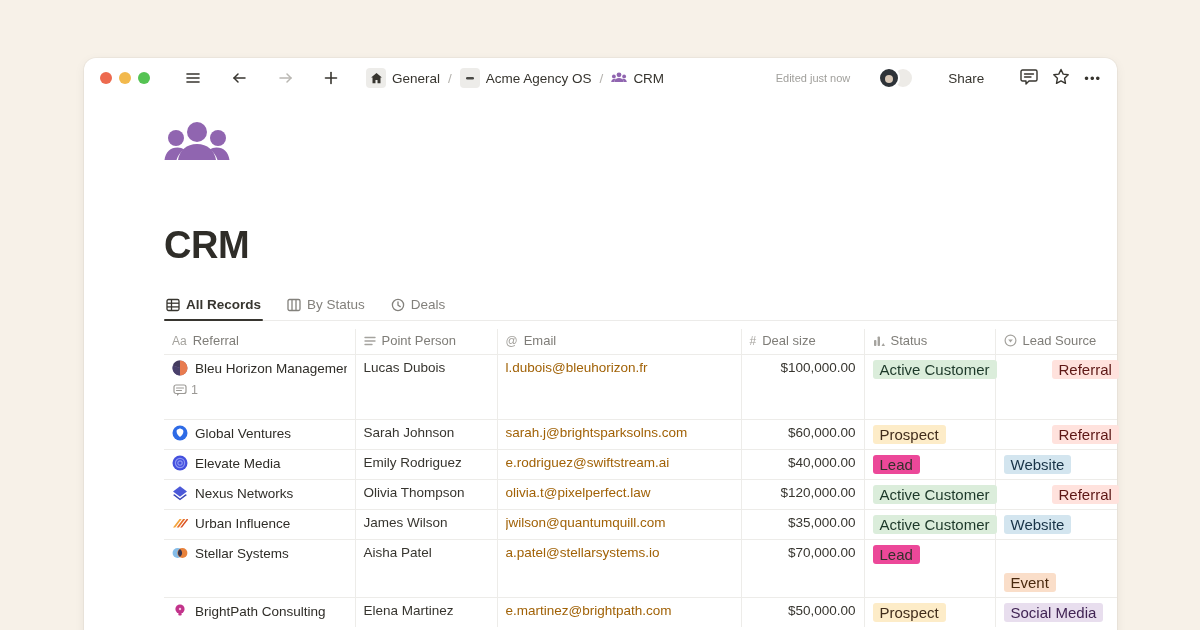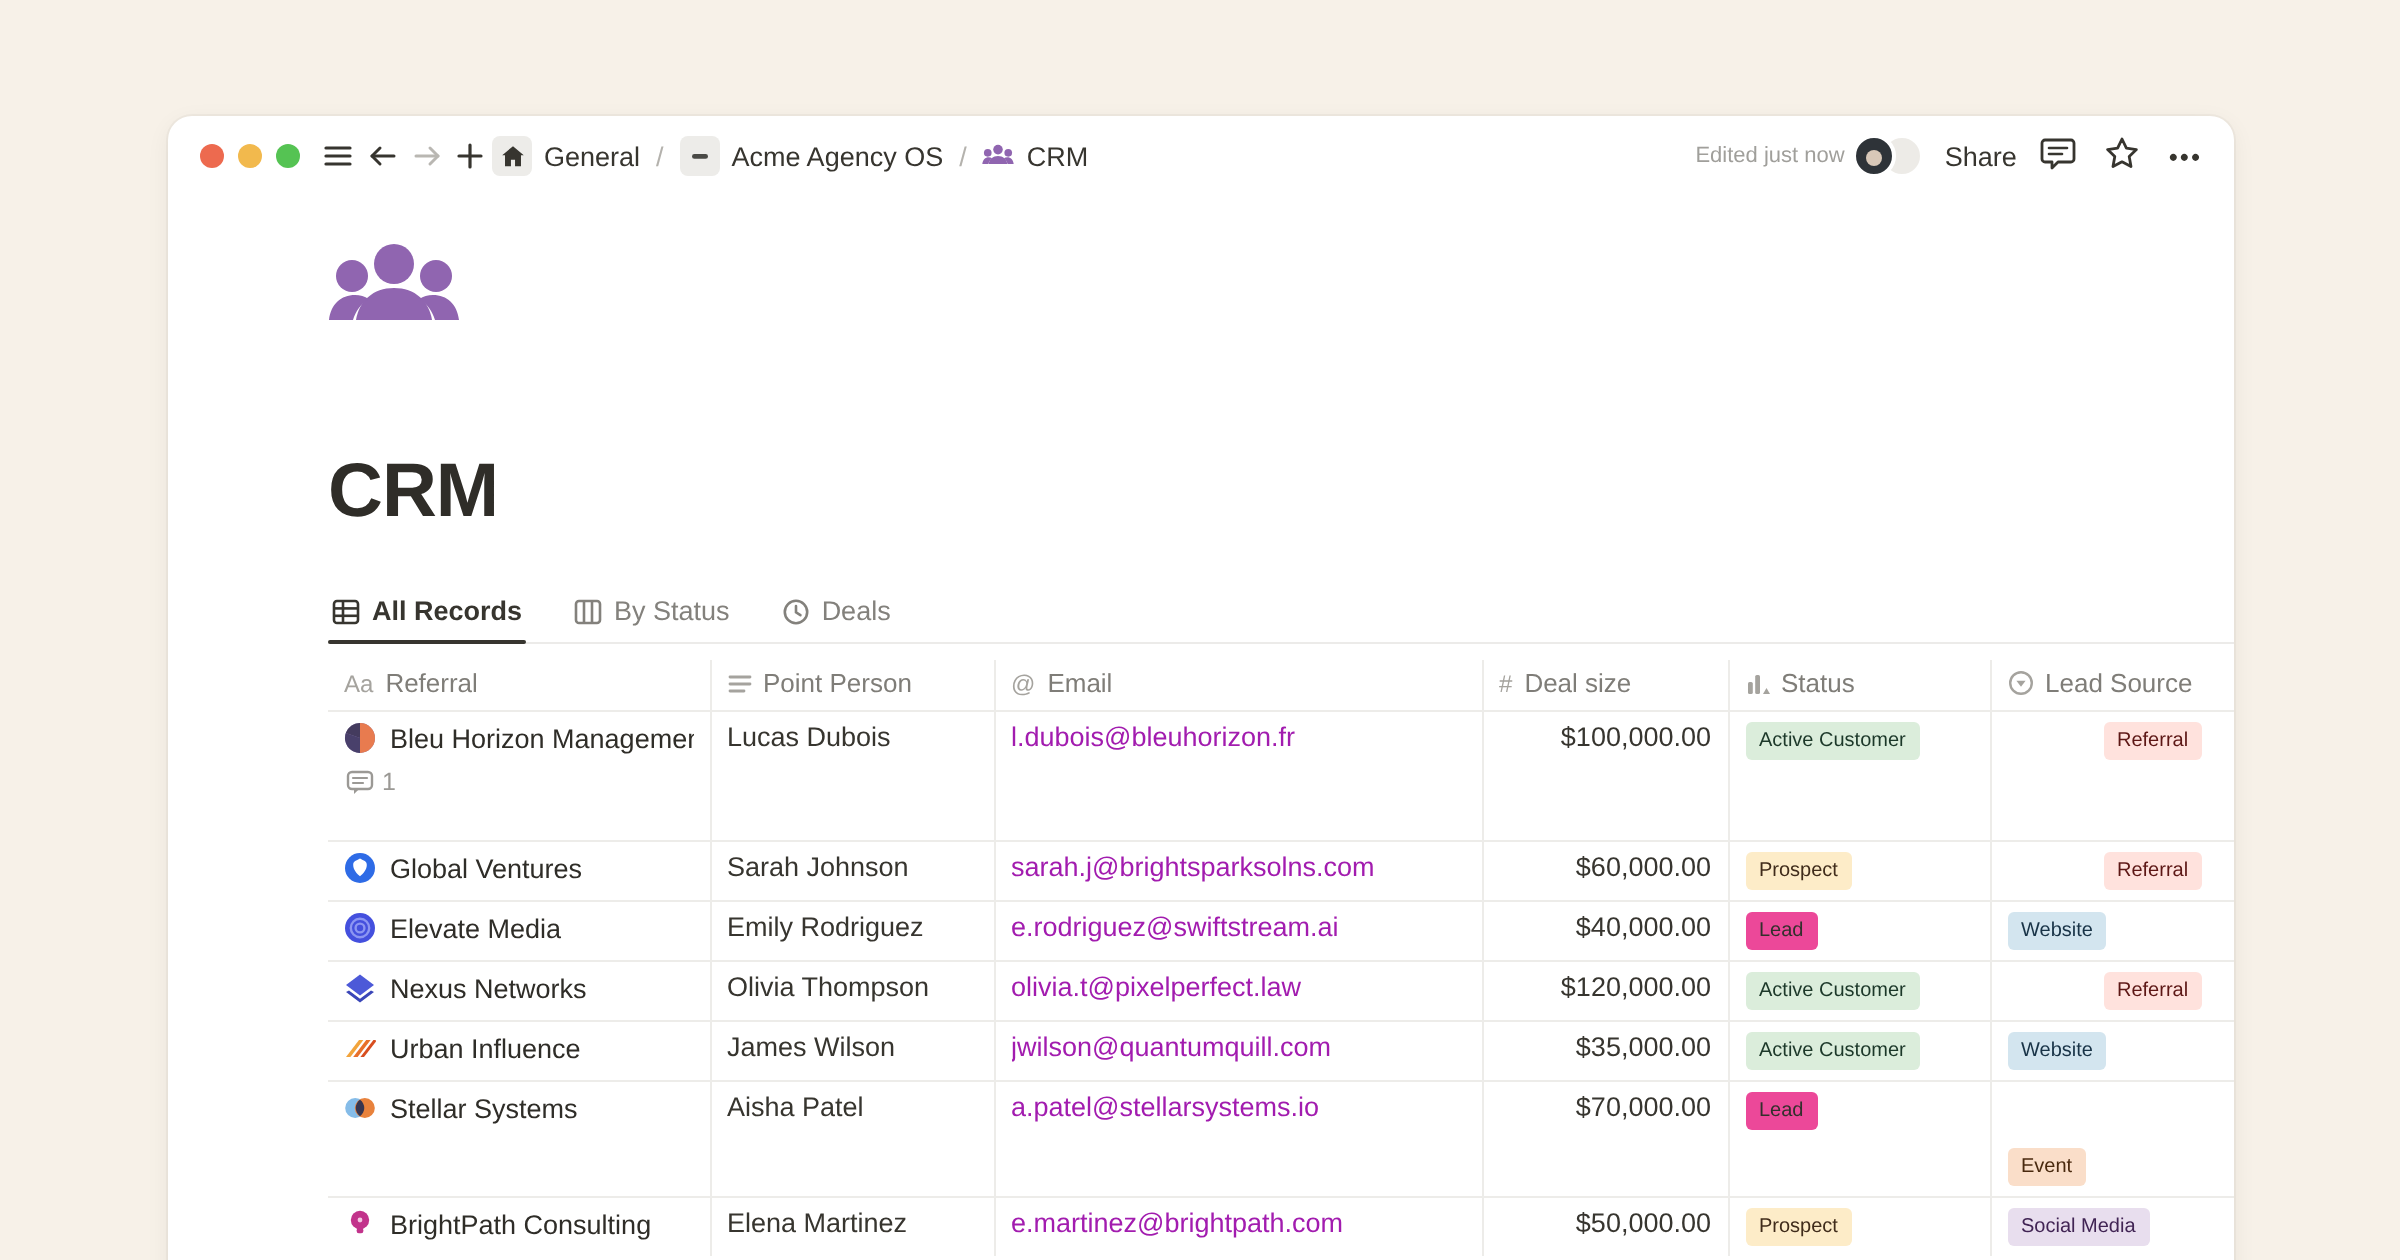--- a/index.html
+++ b/index.html
@@ -9,21 +9,21 @@
     font-family:"Liberation Sans","DejaVu Sans",sans-serif;
     color:#37352F;
     -webkit-font-smoothing:antialiased;
   }
   .window {
     position:absolute; left:84px; top:58px; width:1033px; height:600px;
     background:#fff; border-radius:12px;
     box-shadow:0 0 0 1px rgba(0,0,0,0.03), 0 3px 12px rgba(0,0,0,0.06);
   }
   
-  .topbar { display:flex; align-items:center; height:40px; padding:0 16px; gap:0; font-size:13.5px; }
+  .topbar { display:flex; align-items:center; height:40px; padding:0 16px; gap:24px; font-size:13.5px; }
   .traffic { display:flex; gap:7px; margin-right:8px; }
   .dot { width:12px; height:12px; border-radius:50%; }
   .dot.red{background:#ED6A4F;} .dot.yellow{background:#F2B94D;} .dot.green{background:#55C353;}
   .tb-btn { display:flex; align-items:center; justify-content:center; width:22px; height:22px; border-radius:4px; color:#37352F; }
   .tb-btn.dim { color:#B9B7B2; }
   .crumb { display:flex; align-items:center; gap:6px; white-space:nowrap; }
   .crumb-badge { width:20px; height:20px; border-radius:4px; background:#EDECE9; display:flex; align-items:center; justify-content:center; }
   .crumb-sep { color:#B4B2AD; margin:0 2px; }
   .spacer { flex:1; }
   .edited { color:#A09F9B; font-size:11px; margin-right:4px; }
@@ -55,23 +55,23 @@
   th.num .h-wrap { justify-content:flex-end; }
   td { vertical-align:top; padding:5px 8px; border-top:1px solid #EDECE9; }
   th + th, td + td { border-left:1px solid #EDECE9; }
   tr.tall td { padding-bottom:22px; }
   .h-icn { color:#A5A39E; display:flex; align-items:center;text-align:right; }
   .h-icn.txt { font-size:12px; letter-spacing:0; }
   .company-line { display:flex; align-items:center; gap:7px; }
   .company-name { font-weight:500; color:#2F2D28; text-decoration:underline; text-decoration-color:rgba(55,53,47,0.25); text-underline-offset:2.5px; white-space:nowrap; overflow:hidden; }
   .cicon { width:16px; height:16px; flex:0 0 16px; display:flex; }
   .comment-line { display:flex; align-items:center; gap:4px; color:#9B9995; font-size:12.5px; margin:7px 0 0 1px; }
-  .email-link { color:#a21caf; text-decoration-color:rgba(55,53,47,0.25); text-underline-offset:2.5px; white-space:nowrap; overflow:hidden; display:block; }
+  .email-link { color:#a16207; text-decoration-color:rgba(55,53,47,0.25); text-underline-offset:2.5px; white-space:nowrap; overflow:hidden; display:block; }
   td.num { text-align:right; color:#37352F; }
-  .pill { display:inline-block; padding:1px 7px; border-radius:3px; font-size:10px; line-height:17px; white-space:nowrap; }
+  .pill { display:inline-block; padding:1px 7px; border-radius:3px; font-size:15px; line-height:17px; white-space:nowrap; }
   .pill.green { background:#DBEDDB; color:#1C3829; }
   .pill.yellow { background:#FDECC8; color:#402C1B; }
   .pill.gray { background:#ec4899; color:#32302C; }
   .pill.red { background:#FFE2DD; color:#5D1715;margin-left:48px; }
   .pill.blue { background:#D3E5EF; color:#183347; }
   .pill.orange { background:#FADEC9; color:#49290E;margin-top:28px; }
   .pill.purple { background:#E8DEEE; color:#412454; }
 </style>
 </head>
 <body>

